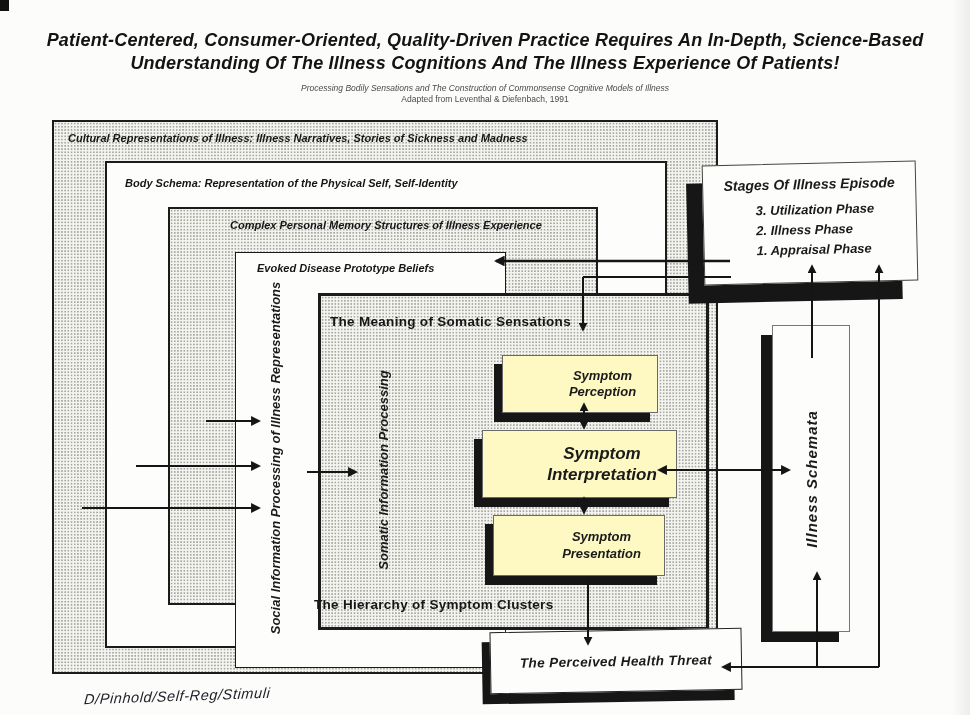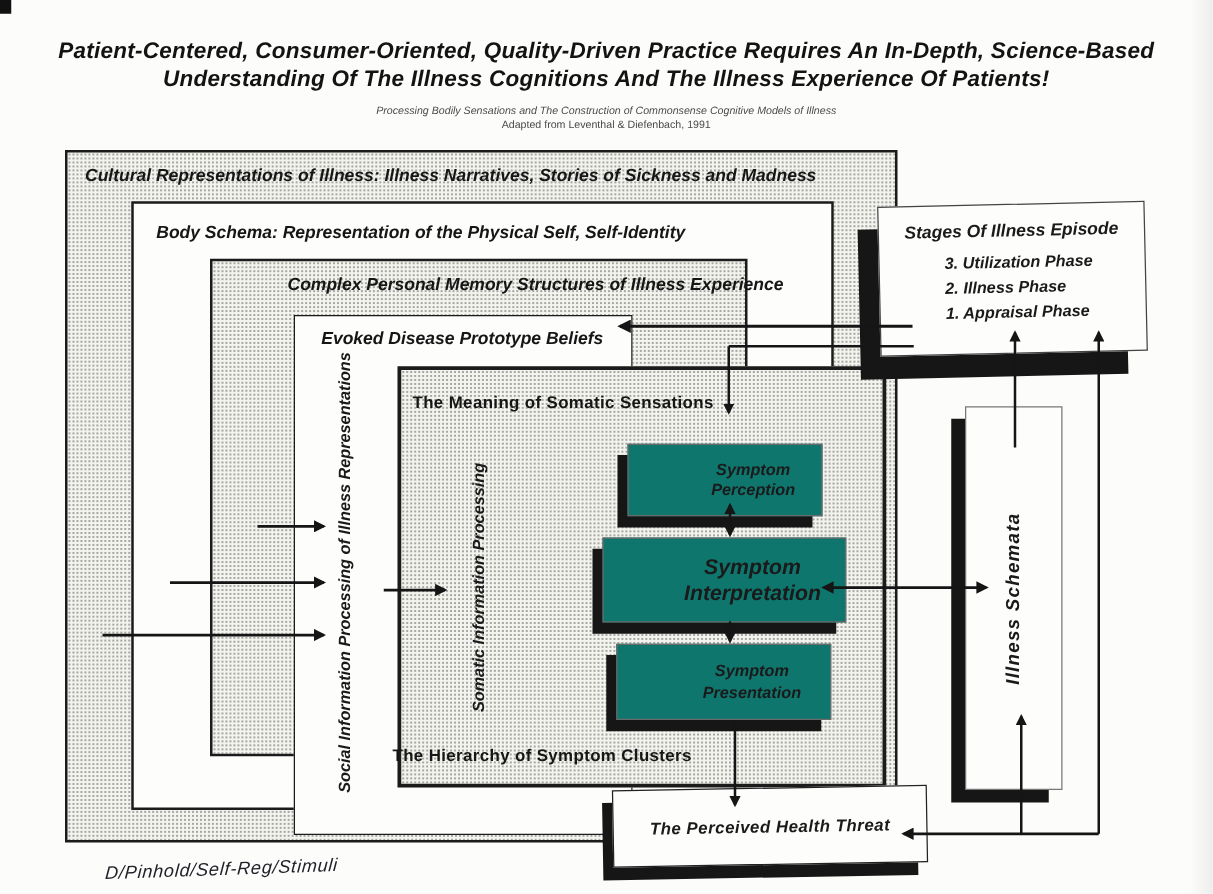--- a/index.html
+++ b/index.html
@@ -4,24 +4,24 @@
 <style>
   html,body{margin:0;padding:0;}
   body{width:970px;height:715px;position:relative;background:#fcfcfa;overflow:hidden;
        font-family:"Liberation Sans",sans-serif;color:#1a1a1a;}
   .abs{position:absolute;}
   .box{position:absolute;border:2px solid #1b1b1b;box-sizing:border-box;}
   .dotted{background-color:#f3f3ef;
           background-image:radial-gradient(#a7a7a0 0.7px, transparent 0.85px);
           background-size:3.2px 3.2px;}
   .white{background:#fdfdfc;}
-  .lbl{position:absolute;font-weight:bold;font-style:italic;font-size:14px;
+  .lbl{position:absolute;font-weight:bold;font-style:italic;font-size:11px;
        line-height:1.2;white-space:nowrap;color:#161616;}
   .lbl-upright{font-style:normal;font-size:13.5px;letter-spacing:.3px;}
-  .node{position:absolute;background:#0f766e;border:1px solid #6a6a6a;
+  .node{position:absolute;background:#fef9c3;border:1px solid #6a6a6a;
         box-shadow:-8px 9px 0 0 #161616;display:flex;align-items:center;justify-content:center;
         text-align:center;font-weight:bold;font-style:italic;white-space:pre-line;
         font-size:13px;line-height:1.25;box-sizing:border-box;padding-left:45px;}
   .vtext{position:absolute;font-weight:bold;font-style:italic;font-size:13px;
          text-align:center;white-space:nowrap;transform:rotate(-90deg);}
   .title{position:absolute;width:100%;text-align:center;font-weight:bold;font-style:italic;
          font-size:18px;letter-spacing:.2px;color:#131313;}
   .subtle{position:absolute;width:100%;text-align:center;font-size:8.5px;color:#4a4a4a;}
   .handwriting{position:absolute;font-style:italic;font-size:14.5px;letter-spacing:.6px;
          color:#21212a;transform:rotate(-2deg) skewX(-6deg);white-space:nowrap;}

